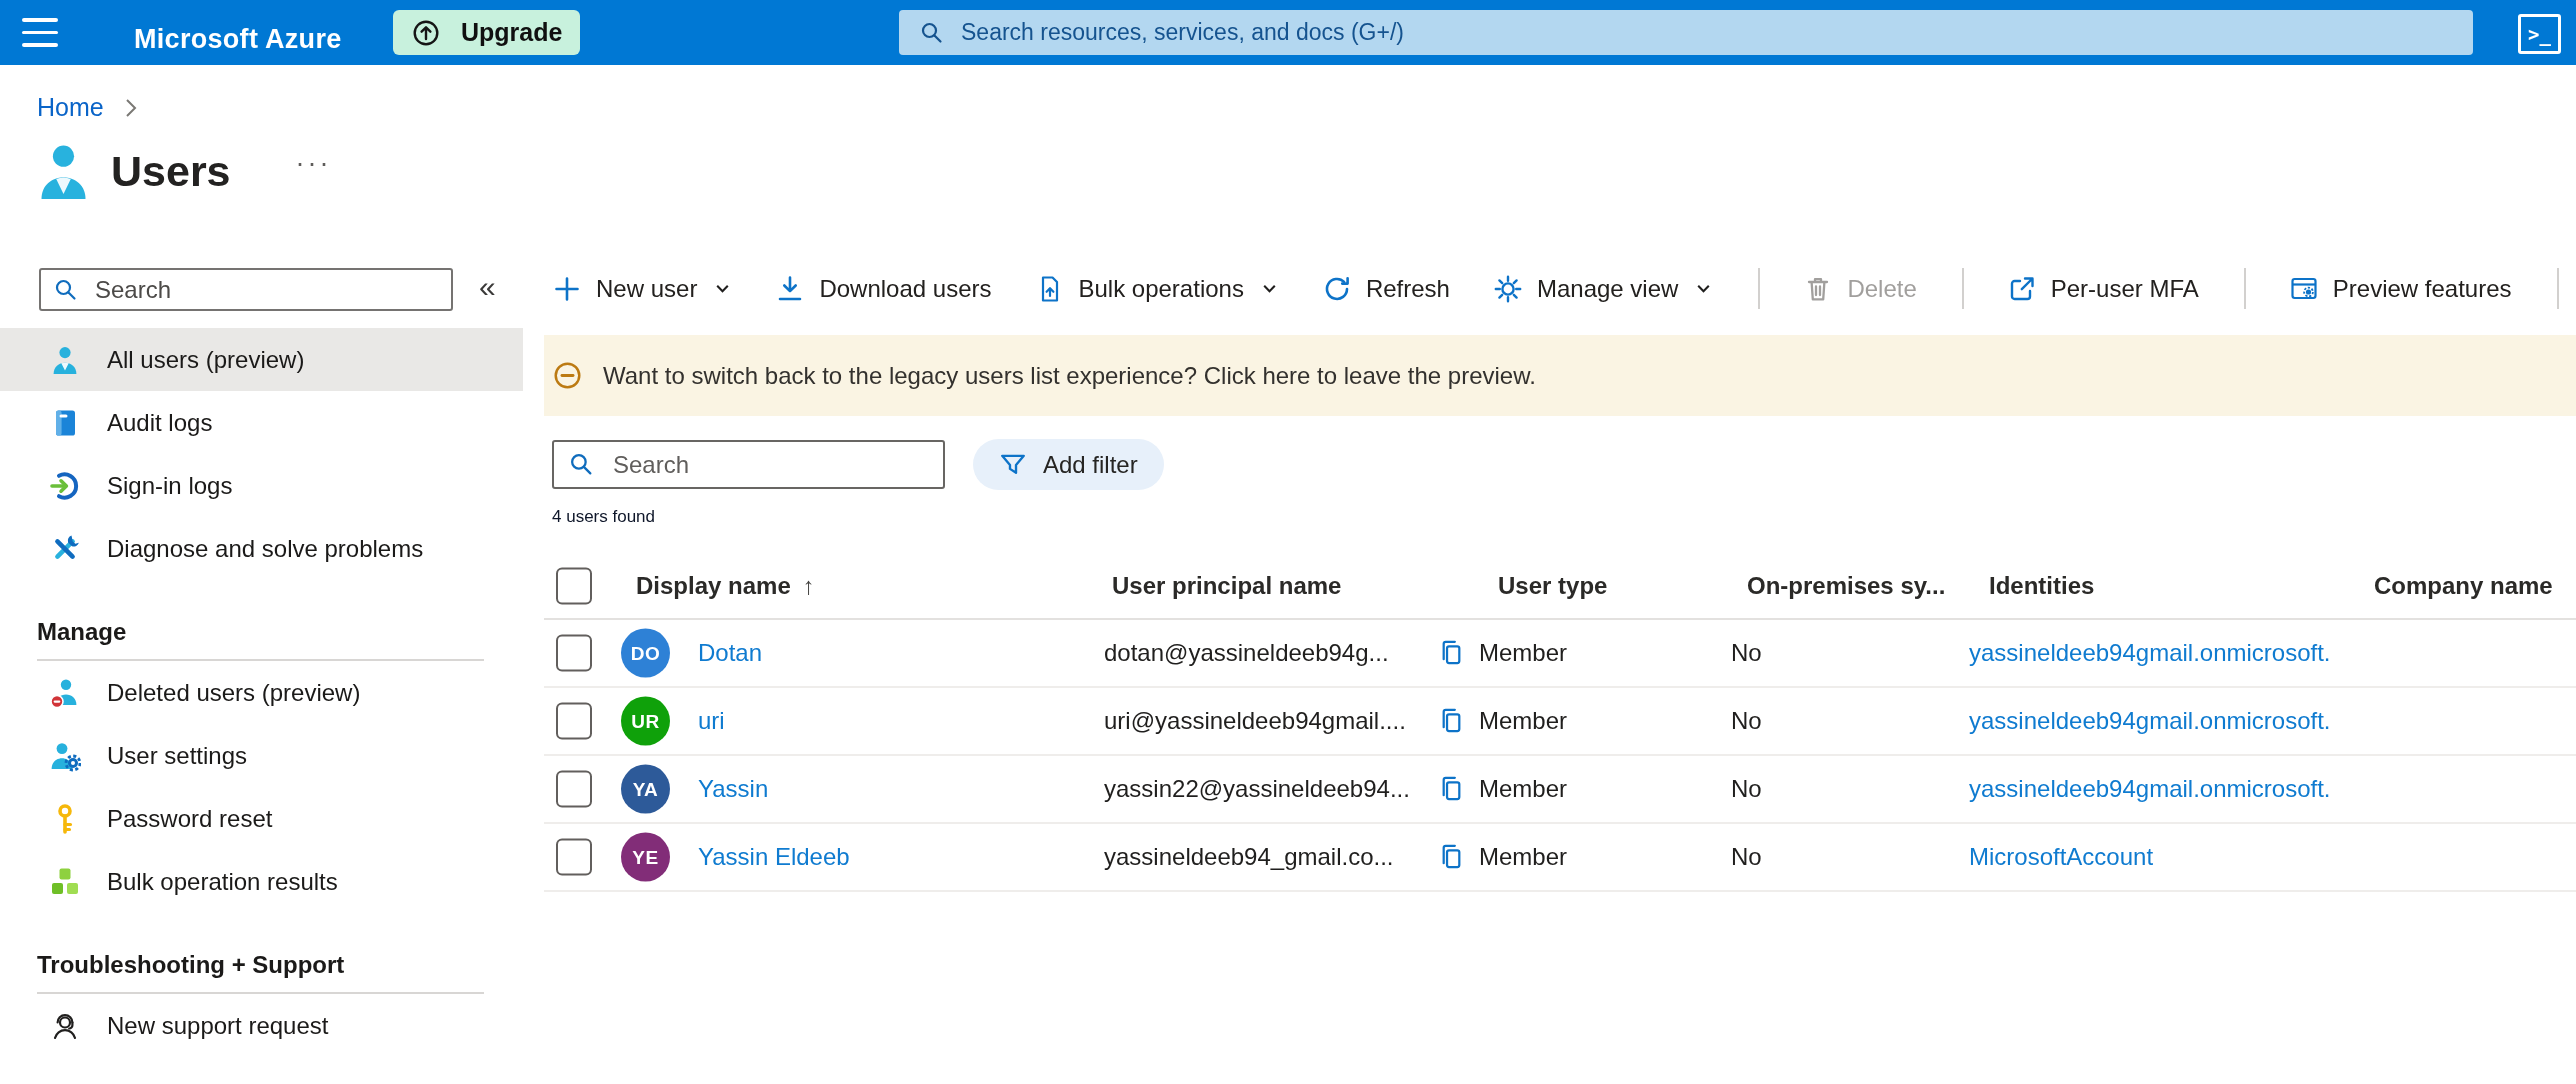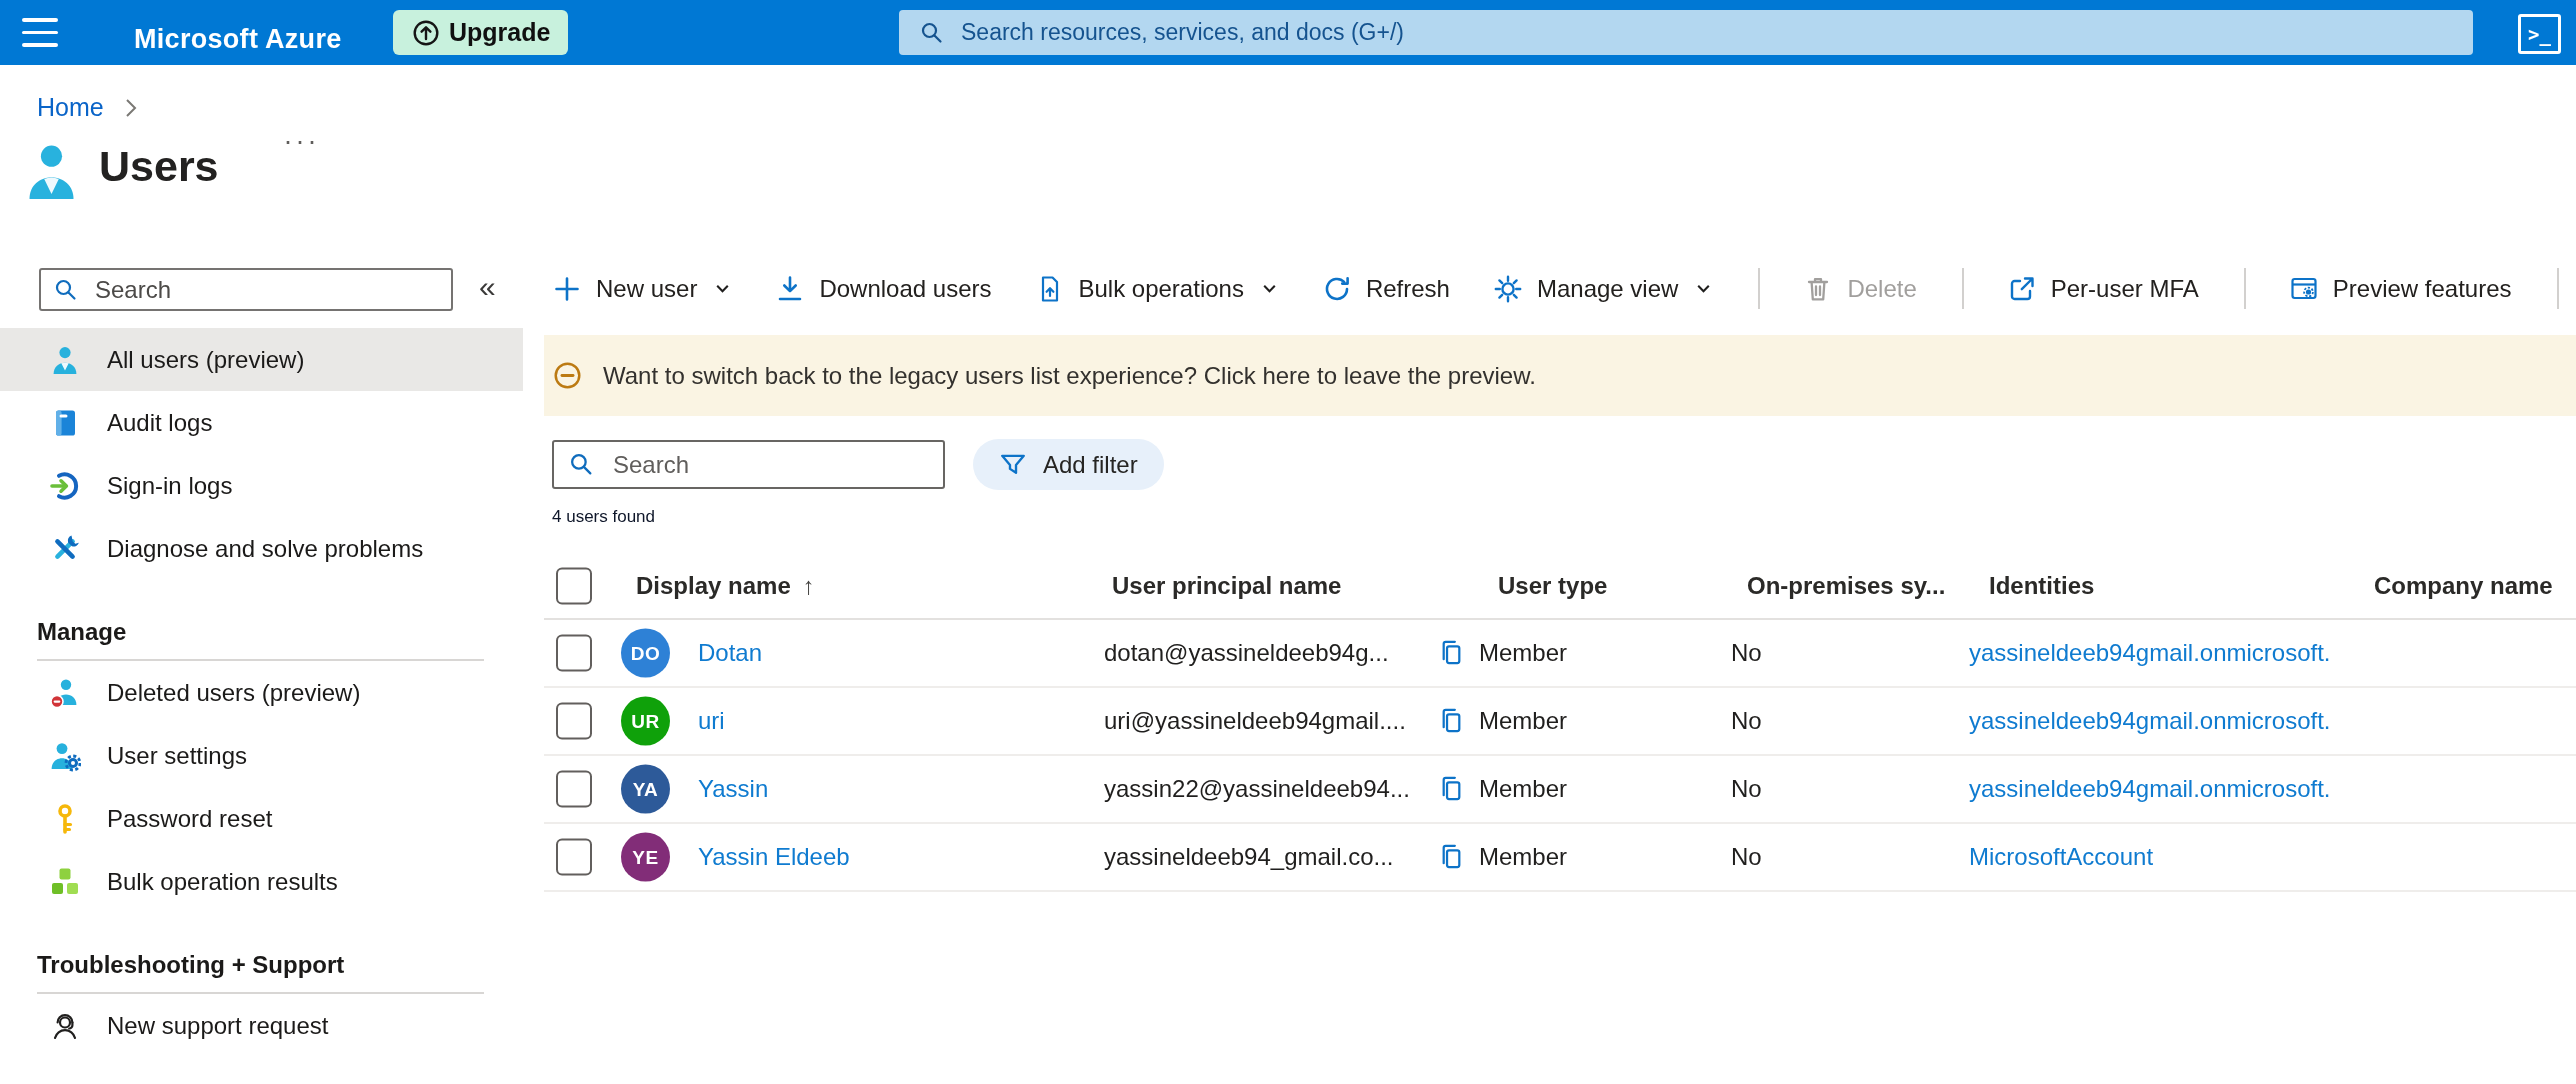--- a/index.html
+++ b/index.html
@@ -8,30 +8,30 @@
     background:#fff;color:#1b1a19;
     font-family:"Liberation Sans",sans-serif;
   }
   svg{display:block}
 
   
   .topbar{position:absolute;left:0;top:0;width:2576px;height:65px;background:var(--topbar,#0078d4)}
   .hamburger{position:absolute;left:22px;top:18px;width:36px;height:29px;display:flex;flex-direction:column;justify-content:space-between;cursor:pointer}
   .hamburger span{height:3.6px;background:#fff;border-radius:2px}
   .brand{position:absolute;left:134px;top:0;height:78px;display:flex;align-items:center;color:#fff;font-size:27px;font-weight:700;letter-spacing:0.3px}
-  .upgrade{position:absolute;left:393px;top:10px;height:45px;border-radius:6px;background:var(--upgrade-bg,#c8f1dd);display:flex;align-items:center;gap:8px;padding:0 18px;font-size:25px;font-weight:700;color:#101010;cursor:pointer}
+  .upgrade{position:absolute;left:393px;top:10px;height:45px;border-radius:6px;background:var(--upgrade-bg,#c8f1dd);display:flex;align-items:center;gap:20px;padding:0 18px;font-size:25px;font-weight:700;color:#101010;cursor:pointer}
   .top-search{position:absolute;left:899px;top:10px;width:1574px;height:45px;background:var(--topbar-search-bg,#b3d7f0);border-radius:4px;display:flex;align-items:center;gap:14px;padding-left:20px;box-sizing:border-box}
   .top-search input{flex:1;background:transparent;border:0;outline:0;font:23px "Liberation Sans",sans-serif;color:#15538f}
   .top-search input::placeholder{color:#15538f;opacity:1}
   .shell{position:absolute;left:2518px;top:14px;width:43px;height:40px;border:3px solid #fff;border-radius:3px;display:flex;align-items:center;justify-content:center;color:#fff;font:700 19px "DejaVu Sans Mono",monospace;box-sizing:border-box;cursor:pointer}
 
   
   .breadcrumb{position:absolute;left:37px;top:93px;display:flex;align-items:center;gap:18px;font-size:25px}
   .breadcrumb .home{color:#0a64c8;cursor:pointer}
-  .title-row{position:absolute;left:24px;top:142px;display:flex;}
+  .title-row{position:absolute;left:36px;top:142px;display:flex;align-items:center}
   .page-title{margin-left:20px;font-size:43px;font-weight:700;color:#232221}
   .title-more{margin-left:65px;margin-top:-16px;color:#5f5d5b;font-size:27px;letter-spacing:3px;cursor:pointer}
 
   
   .side-search{position:absolute;left:39px;top:268px;width:414px;height:43px;border:2px solid #757371;border-radius:3px;display:flex;align-items:center;gap:14px;padding:0 12px;box-sizing:border-box;background:#fff}
   .side-search input{flex:1;border:0;outline:0;min-width:0;font:24px "Liberation Sans",sans-serif;color:#3d3c3b;background:transparent}
   .side-search input::placeholder{color:#4c4a48;opacity:1}
   .collapse{position:absolute;left:479px;top:270px;font-size:30px;color:#3b3a39;cursor:pointer}
   .nav{position:absolute;left:0;top:328px;width:523px}
   .nav-item{height:63px;display:flex;align-items:center;gap:26px;padding-left:49px;font-size:24px;color:#1b1a19;cursor:pointer}

